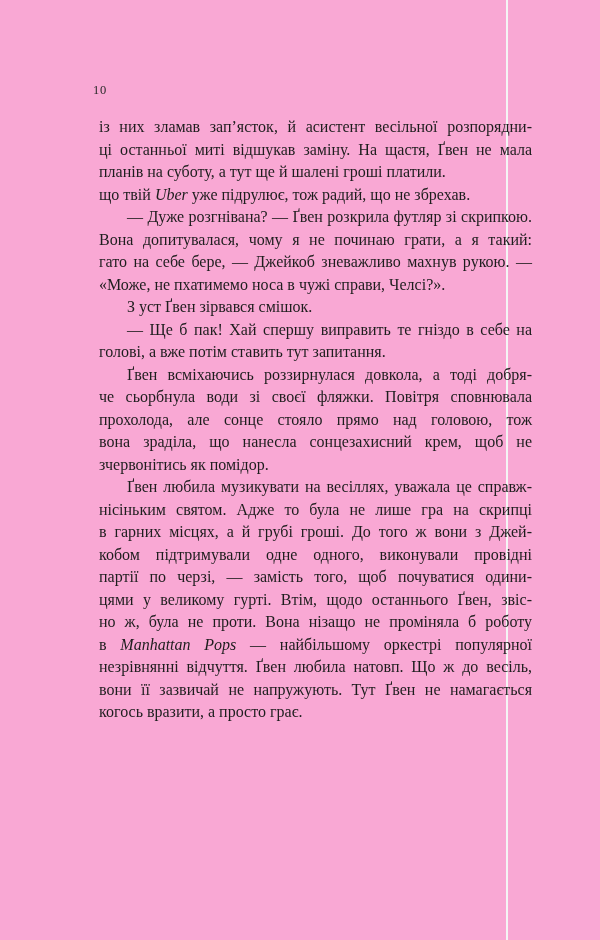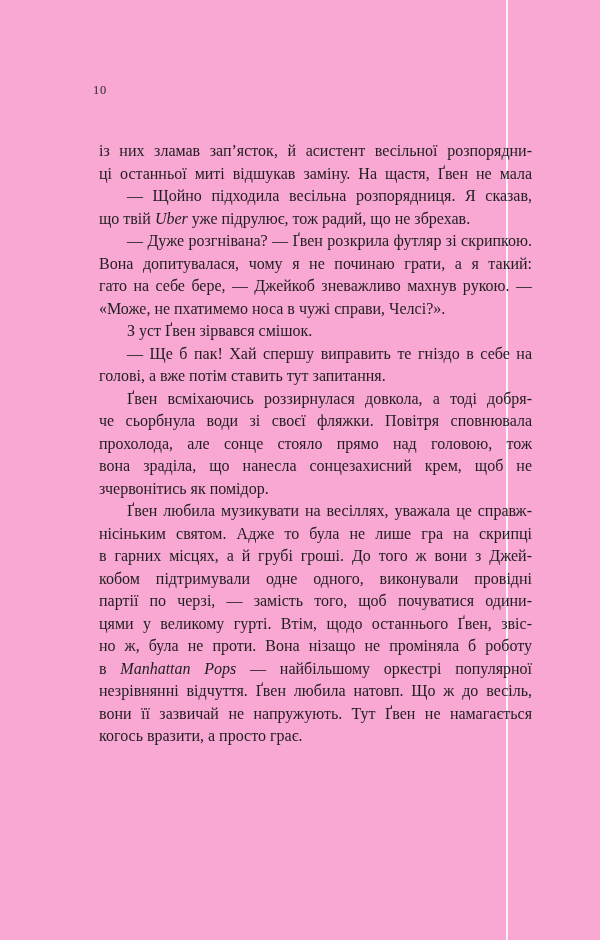--- a/index.html
+++ b/index.html
@@ -30,21 +30,21 @@
     left: 93px;
     top: 83px;
     font-size: 12.5px;
     letter-spacing: 0.8px;
     color: #2a2a2a;
     z-index: 1;
   }
   .body-text {
     position: absolute;
     left: 99px;
-    top: 140px;
+    top: 116px;
     width: 433px;
     font-size: 16px;
     line-height: 22.5px;
     color: #1e1e1e;
     z-index: 1;
   }
   .line {
     text-align: left;
     white-space: normal;
   }
@@ -61,21 +61,21 @@
 </style>
 </head>
 <body>
 
 <div class="screen">
   <div class="page-edge-line"></div>
   <div class="page-number">10</div>
   <div class="body-text">
       <div class="line j"><span>із них зламав зап’ясток, й асистент весільної розпорядни-</span></div>
       <div class="line j"><span>ці останньої миті відшукав заміну. На щастя, Ґвен не мала</span></div>
-      <div class="line j ind"><span>— Щойно підходила весільна розпорядниця. Я сказав,</span></div>
+      <div class="line"><span>планів на суботу, а тут ще й шалені гроші платили.</span></div>
       <div class="line"><span>що твій </span><span class="it">Uber</span><span> уже підрулює, тож радий, що не збрехав.</span></div>
       <div class="line j ind"><span>— Дуже розгнівана? — Ґвен розкрила футляр зі скрипкою.</span></div>
       <div class="line j"><span>Вона допитувалася, чому я не починаю грати, а я такий:</span></div>
       <div class="line j"><span>гато на себе бере, — Джейкоб зневажливо махнув рукою. —</span></div>
       <div class="line"><span>«Може, не пхатимемо носа в чужі справи, Челсі?».</span></div>
       <div class="line ind"><span>З уст Ґвен зірвався смішок.</span></div>
       <div class="line j ind"><span>— Ще б пак! Хай спершу виправить те гніздо в себе на</span></div>
       <div class="line"><span>голові, а вже потім ставить тут запитання.</span></div>
       <div class="line j ind"><span>Ґвен всміхаючись роззирнулася довкола, а тоді добря-</span></div>
       <div class="line j"><span>че сьорбнула води зі своєї фляжки. Повітря сповнювала</span></div>

